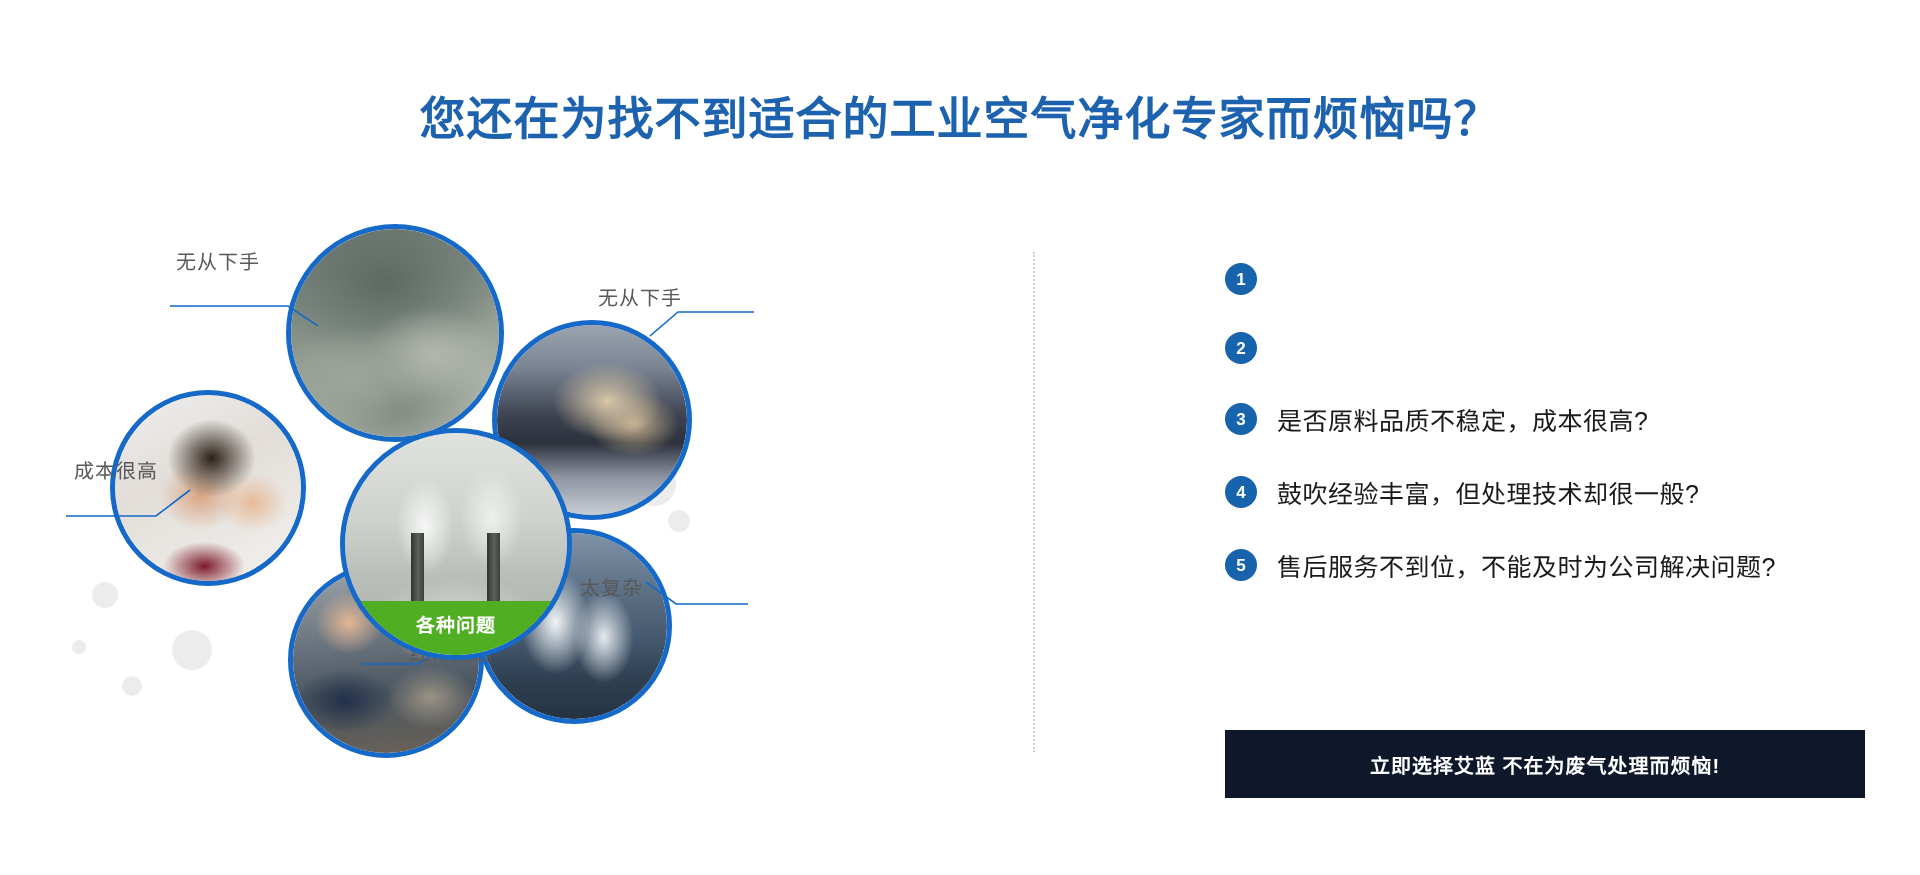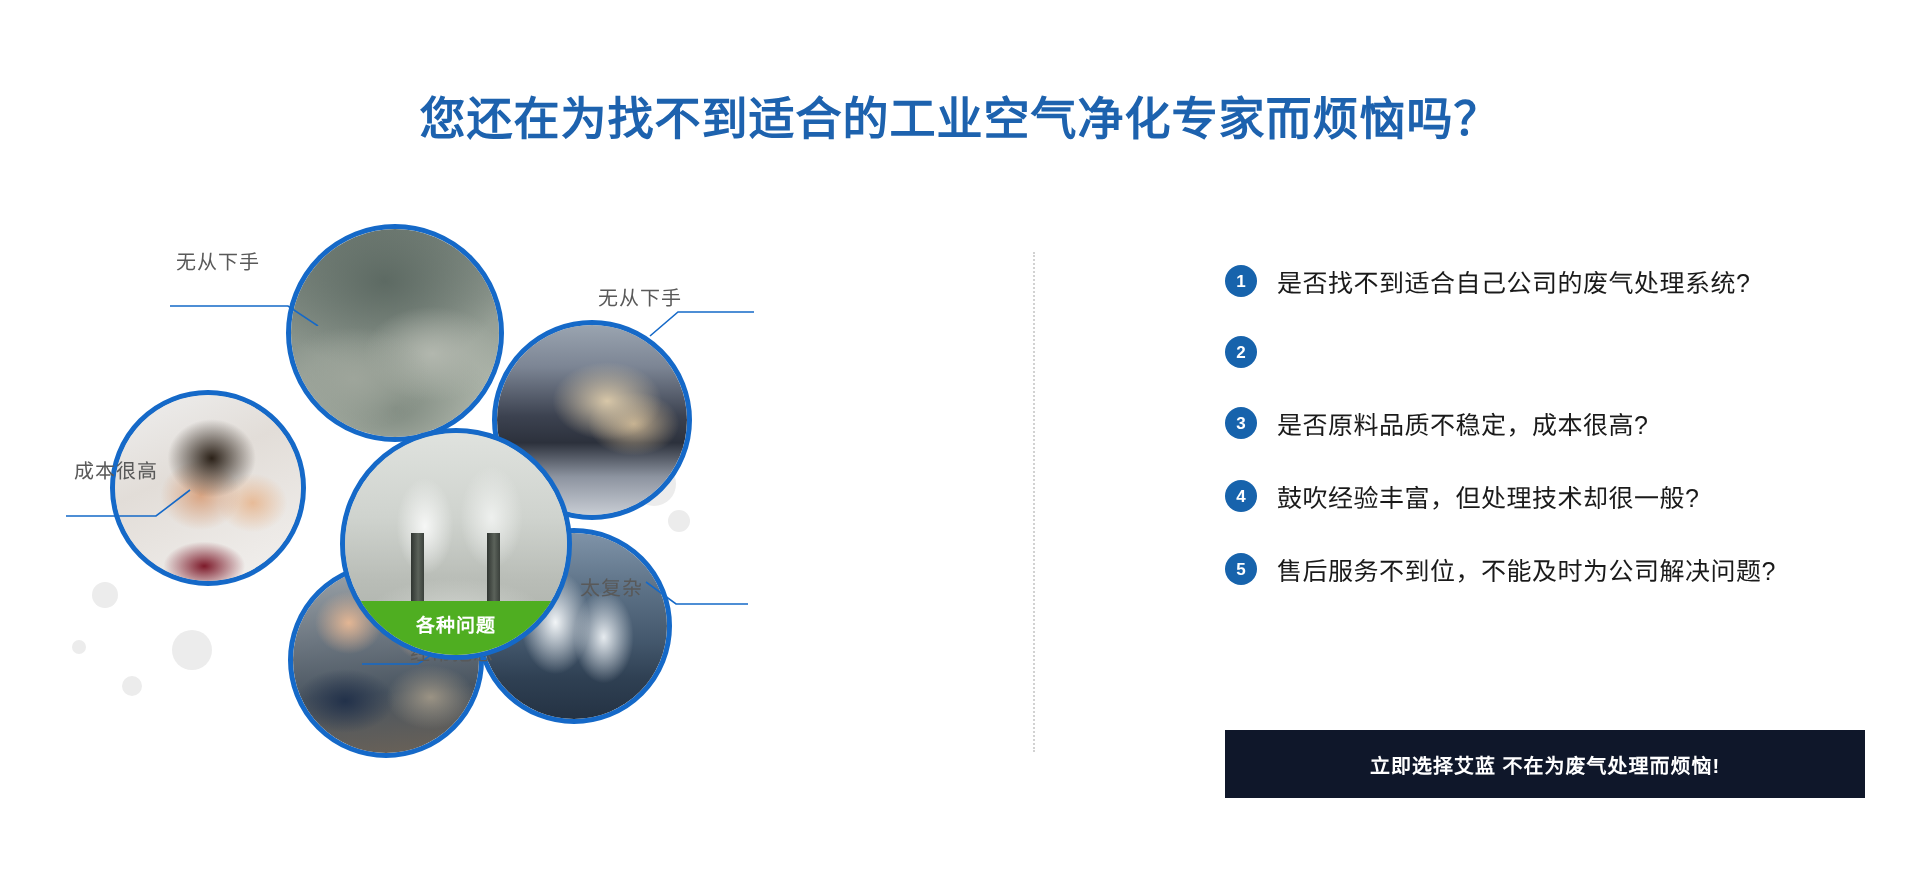--- a/index.html
+++ b/index.html
@@ -321,21 +321,20 @@
     <div class="clabel cl-rdn">太复杂</div>
     <div class="clabel cl-bottom">经常抱怨</div>
   </div>
 
   <div class="divider"></div>
 
   <div class="list">
 
     <div class="list-item">
       <div class="num">1</div>
-      <div class="item-text">是否找不到适合自己公司的废气处理系统?</div>
     </div>
 
     <div class="list-item">
       <div class="num">2</div>
     </div>
 
     <div class="list-item">
       <div class="num">3</div>
       <div class="item-text">是否原料品质不稳定，成本很高?</div>
     </div>

